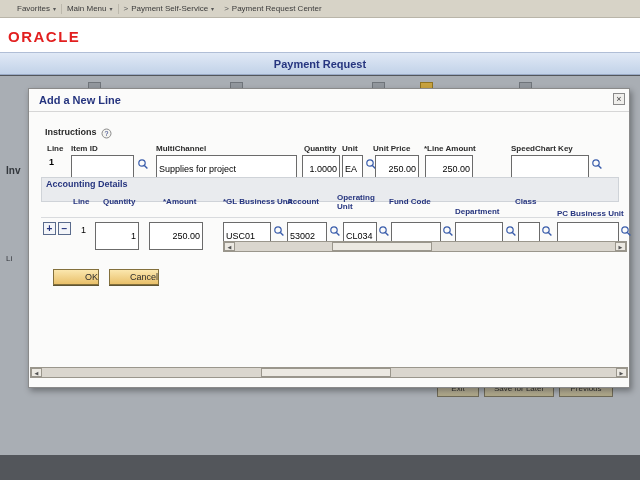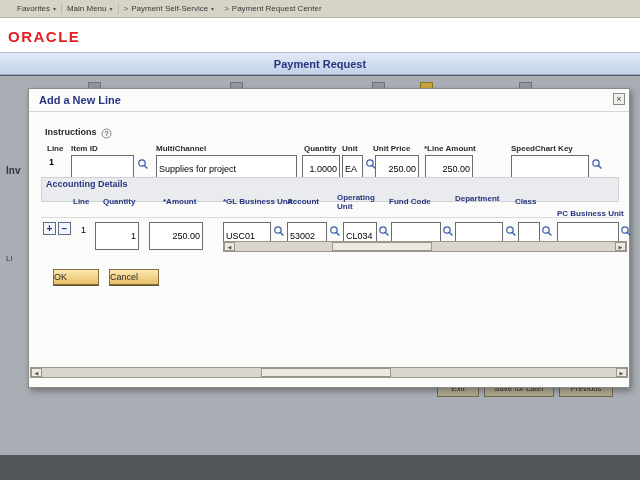--- a/index.html
+++ b/index.html
@@ -56,21 +56,21 @@
   .section { position:absolute; left:12px; top:88px; width:578px; height:25px; background:#e9ebee;
              border:1px solid #cfd3d8; font-size:9px; font-weight:bold; color:#26357f; padding:1px 4px; }
   .gridhead { position:absolute; font-size:8px; font-weight:bold; color:#26357f; white-space:nowrap; }
   .gridhead.wrap { white-space:normal; width:38px; line-height:9px; }
   .gridrule { position:absolute; left:12px; top:128px; width:578px; border-bottom:1px solid #d9dbde; }
   .gridbtn { position:absolute; width:13px; height:13px; border:1px solid #5a6b8c; background:#f3f5f9;
              color:#26357f; font-size:10px; font-weight:bold; text-align:center; line-height:11px; cursor:pointer; }
 
   .goldbtn { position:absolute; height:16px; background:linear-gradient(#fbe7ae,#e9c06a);
              border:1px solid #83703c; box-shadow:0 1px 0 #5e5434; font-size:9px; color:#2b2b2b;
-             text-align:left; line-height:14px; cursor:pointer; }
+             text-align:right; line-height:14px; cursor:pointer; }
 
   .hscroll { position:absolute; height:11px; background:#dad6ce; border:1px solid #9a968c; }
   .hscroll .arr { position:absolute; top:0; width:11px; height:9px; background:#ece9e2; border:1px solid #9a968c;
                   font-size:5px; line-height:9px; text-align:center; color:#555; cursor:pointer; }
   .hscroll .arr.left { left:0; } .hscroll .arr.right { right:0; }
   .hscroll .arr.left::after { content:"◀"; } .hscroll .arr.right::after { content:"▶"; }
   .hscroll .thumb { position:absolute; top:0; height:9px; background:#ece9e2; border:1px solid #9a968c; cursor:grab; }
 </style>
 </head>
 <body>
@@ -171,21 +171,21 @@
 
   <div class="section">Accounting Details</div>
 
   <span class="gridhead" style="left:44px;  top:108px;">Line</span>
   <span class="gridhead" style="left:74px;  top:108px;">Quantity</span>
   <span class="gridhead" style="left:134px; top:108px;">*Amount</span>
   <span class="gridhead" style="left:194px; top:108px;">*GL Business Unit</span>
   <span class="gridhead" style="left:258px; top:108px;">Account</span>
   <span class="gridhead wrap" style="left:308px; top:104px;">Operating Unit</span>
   <span class="gridhead" style="left:360px; top:108px;">Fund Code</span>
-  <span class="gridhead" style="left:426px; top:105px;">Department</span>
+  <span class="gridhead" style="left:426px; top:118px;">Department</span>
   <span class="gridhead" style="left:486px; top:108px;">Class</span>
   <span class="gridhead" style="left:528px; top:108px;margin-top:12px;">PC Business Unit</span>
   <div class="gridrule"></div>
 
   <div class="gridbtn" style="left:14px; top:133px;">+</div>
   <div class="gridbtn" style="left:29px; top:133px;">−</div>
   <span class="plain" style="left:52px; top:136px;">1</span>
   <input class="tinput right" style="left: 66px; top: 133px; width: 44px;" value="1">
   <input class="tinput right" style="left: 120px; top: 133px; width: 54px;" value="250.00">
   <input class="tinput" style="left: 194px; top: 133px; width: 48px;" value="USC01">

